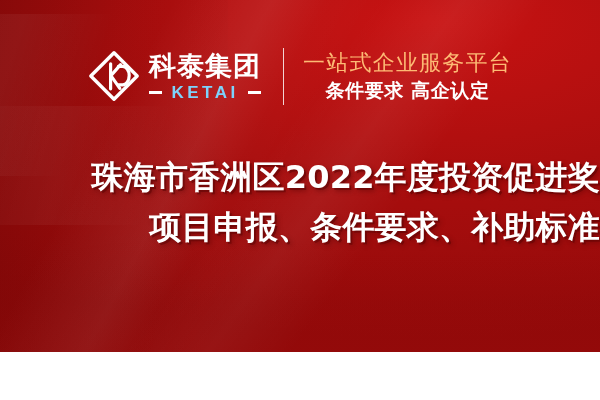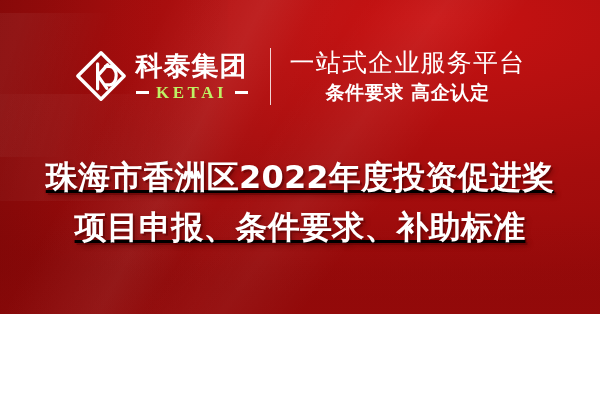--- a/index.html
+++ b/index.html
@@ -9,21 +9,21 @@
   body {
     width: 600px;
     height: 400px;
     overflow: hidden;
     font-family: "Liberation Sans", "DejaVu Sans", sans-serif;
   }
 
   #banner {
     position: relative;
     width: 600px;
-    height: 314px;
+    height: 352px;
     overflow: hidden;
     background: #a50d0d;
   }
 
   
   .bg-base {
     position: absolute;
     inset: 0;
     background:
       radial-gradient(120% 90% at 72% 6%, #c81212 0%, #b81010 26%, #a50d0d 58%, #960a0a 100%);
@@ -134,25 +134,25 @@
     margin-top: 5px;
   }
   .logo-dash {
     display: block;
     height: 3px;
     width: 13px;
     background: #ffffff;
     flex: 0 0 auto;
   }
   .logo-en {
-    font-family: Liberation Serif, serif;
+    font-family: Liberation Sans, sans-serif;
     font-weight: 700;
     font-size: 17px;
     line-height: 1;
-    color: #bef264;
+    color: #7dd3fc;
     letter-spacing: 3.5px;
     white-space: nowrap;
     flex: 1 1 auto;
     text-align: center;
   }
 
   .divider {
     width: 1px;
     height: 57px;
     background: rgba(255,255,255,0.82);
@@ -160,23 +160,23 @@
     flex: 0 0 auto;
   }
 
   .tagline {
     display: flex;
     flex-direction: column;
     justify-content: center;
   }
   .tagline-main {
     font-family: "DejaVu Sans", "Liberation Sans", sans-serif;
-    font-size: 25px;
+    font-size: 22px;
     line-height: 1.08;
-    color: #ffffff;
+    color: #fdba74;
     letter-spacing: 1.2px;
     white-space: nowrap;
   }
   .tagline-sub {
     font-family: "DejaVu Serif", "Liberation Serif", serif;
     font-weight: 700;
     font-size: 19px;
     line-height: 1.05;
     color: #ffffff;
     letter-spacing: 0.6px;
@@ -184,22 +184,21 @@
     margin-top: 7px;
     text-align: center;
   }
 
   
   .headline {
     position: absolute;
     left: 0;
     top: 152px;
     width: 600px;
-    text-align: center;
-    text-decoration: underline;
+    text-align: right;
   }
   .headline-line {
     font-family: "DejaVu Sans", "Liberation Sans", sans-serif;
     font-weight: 700;
     font-size: 32px;
     line-height: 50px;
     color: #ffffff;
     letter-spacing: 0.2px;
     white-space: nowrap;
     text-shadow:

